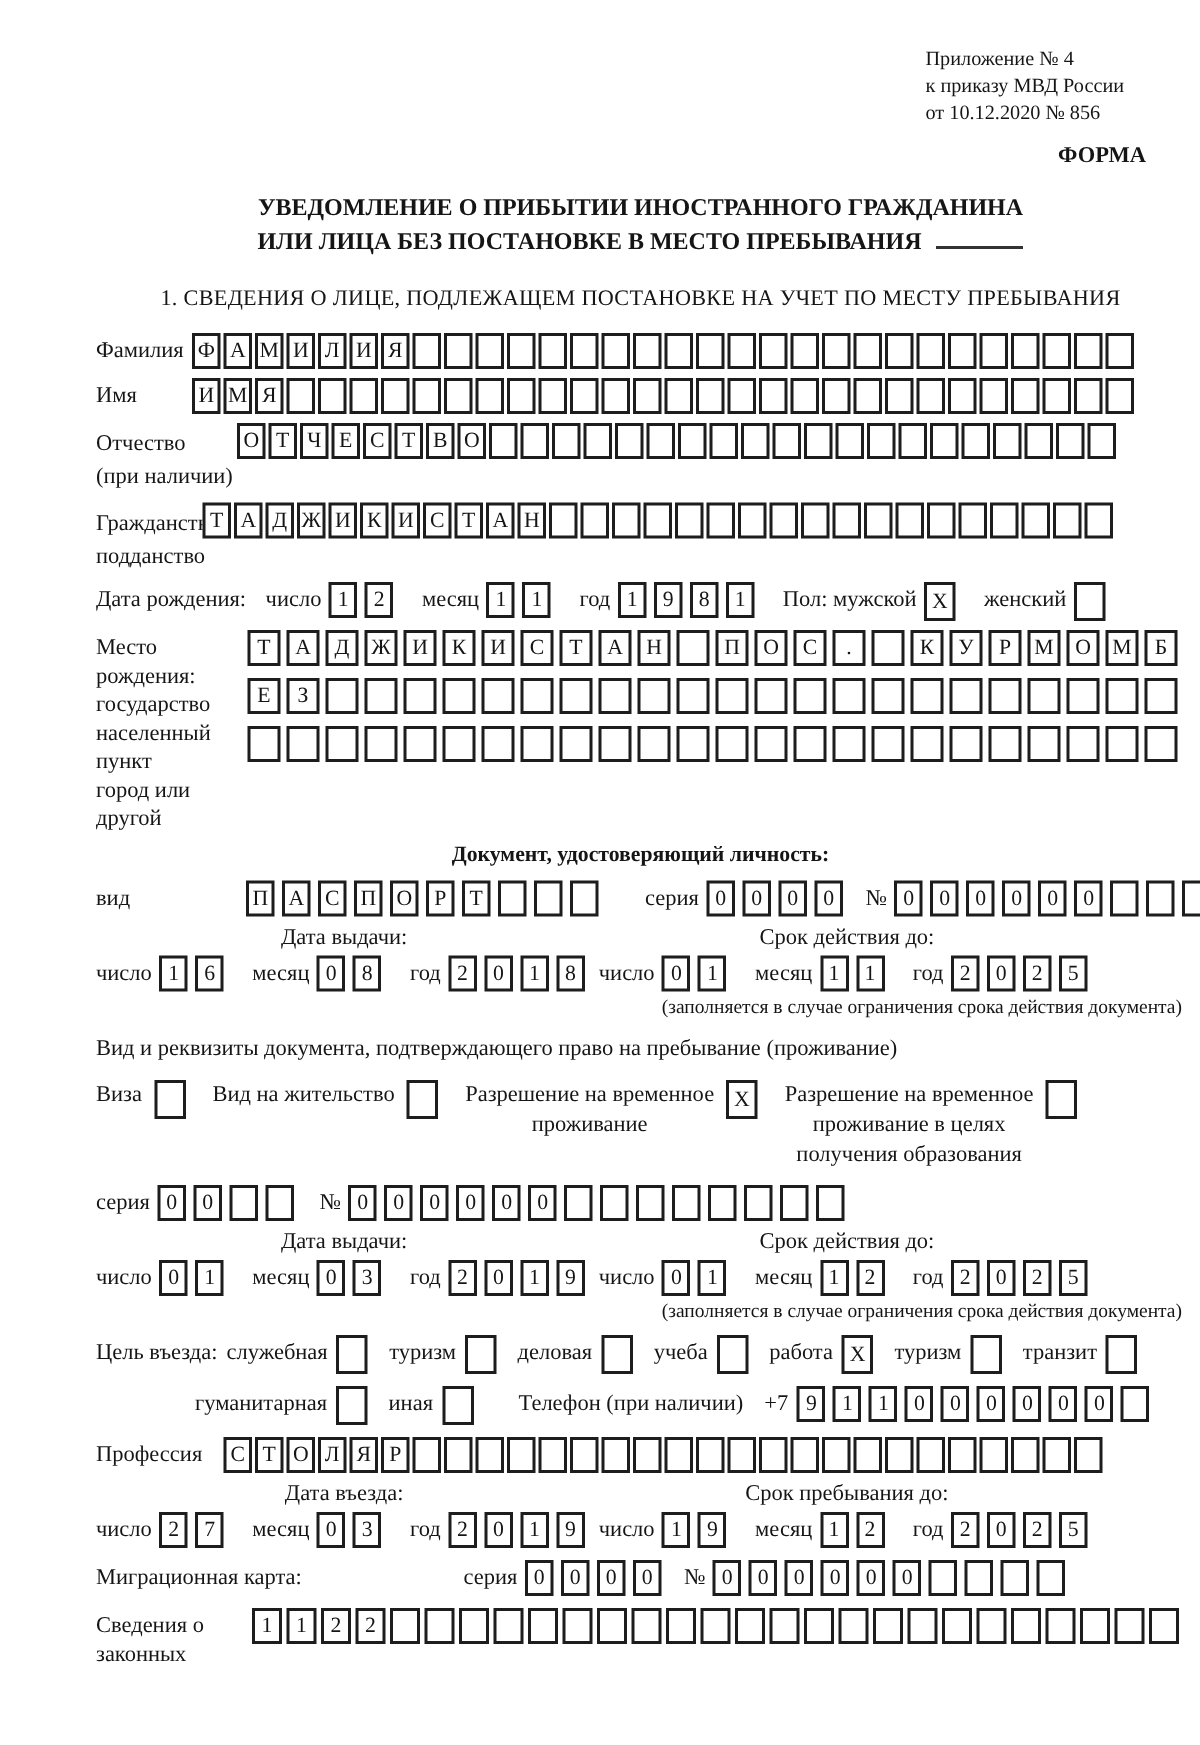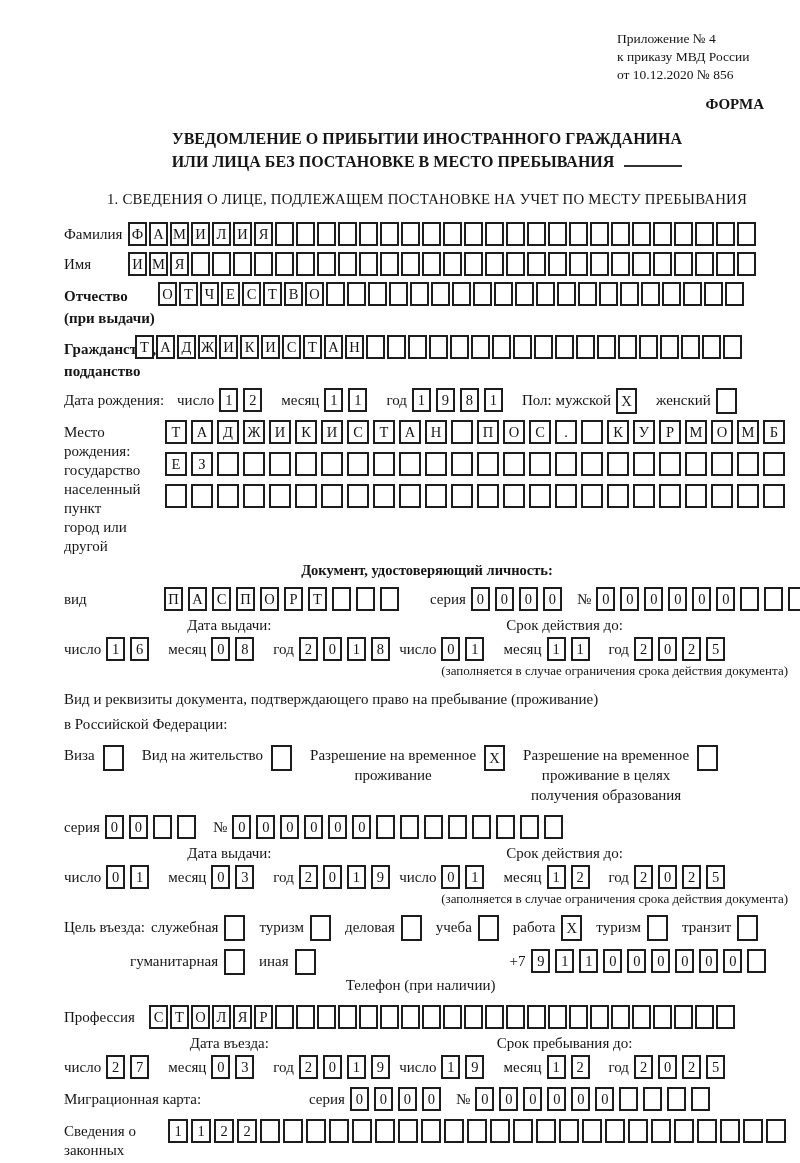--- a/index.html
+++ b/index.html
@@ -11,21 +11,21 @@
   .hdr-note { margin-top:5px; }
   .forma { text-align:right; padding-right:26px; font-weight:bold; font-size:15px; margin-top:12px; }
 
   .title { text-align:center; font-weight:bold; font-size:16px; line-height:23px; margin-top:14px; }
   .title-underline { display:inline-block; width:58px; height:13px; border-bottom:2px solid #333; margin-left:10px; }
 
   .sec-head { text-align:center; font-weight:normal; font-size:14.8px; margin-top:18px; margin-bottom:14px; letter-spacing:0.2px; }
 
   .row { display:flex; align-items:flex-start; margin-bottom:6px; }
   .lbl { font-size:15px; line-height:19px; padding-top:3px; flex:0 0 auto; }
-  .lbl2 { font-size:15px; line-height:22px; padding-top:3px; flex:0 0 auto;font-weight:bold; }
+  .lbl2 { font-size:15px; line-height:22px; padding-top:3px; flex:0 0 auto; }
   .w64 { width:64px; } .w94 { width:94px; } .w71 { width:71px; } .w85 { width:85px; } .w101 { width:101px; flex:0 0 101px; } .w104 { width:104px; flex:0 0 104px; }
 
   .boxes { display:flex; flex:0 0 auto; }
   .cbox { box-sizing:content-box; flex:0 0 auto; width:15px; height:20px; border:2px solid #1d1d1d;
           margin-right:2px; text-align:center; font-size:14.5px; line-height:20px; background:#fff; }
   .wide .cbox { width:18px; margin-right:4px; }
   .rep .cbox { width:16px; margin-right:3px; }
   .checkbox .cbox { width:17px; height:22px; margin-right:0; line-height:22px; }
   .dg .cbox { margin-right:5px; }
 
@@ -147,21 +147,21 @@
         <span class="cbox"></span>
         <span class="cbox"></span>
         <span class="cbox"></span>
         <span class="cbox"></span>
       </div>
   </div>
 
   <div class="row">
     <div class="lbl2 w94">
       <div>Отчество</div>
-      <div>(при выдачи)</div>
+      <div>(при наличии)</div>
     </div>
     <div class="boxes">
         <span class="cbox">О</span>
         <span class="cbox">Т</span>
         <span class="cbox">Ч</span>
         <span class="cbox">Е</span>
         <span class="cbox">С</span>
         <span class="cbox">Т</span>
         <span class="cbox">В</span>
         <span class="cbox">О</span>
@@ -423,21 +423,20 @@
             <span class="cbox">0</span>
             <span class="cbox">2</span>
             <span class="cbox">5</span>
           </span>
       </div>
     </div>
   </div>
   <div class="dnote">(заполняется в случае ограничения срока действия документа)</div>
 
   <div class="intro">Вид и реквизиты документа, подтверждающего право на пребывание (проживание)</div>
-  <div class="intro">в Российской Федерации:</div>
 
   <div class="optrow">
     <div class="opt">
       <div class="olbl">Виза</div>
       <div class="boxes checkbox">
           <span class="cbox"></span>
         </div>
     </div>
     <div class="opt">
       <div class="olbl">Вид на жительство</div>
@@ -575,21 +574,21 @@
 
   <div class="purpose-row indent">
     <span class="word">гуманитарная</span>
     <span class="boxes checkbox">
         <span class="cbox"></span>
       </span>
     <span class="word">иная</span>
     <span class="boxes checkbox">
         <span class="cbox"></span>
       </span>
-    <span class="word" style="margin-left:16px; margin-right:14px;margin-top:24px;">Телефон (при наличии)</span>
+    <span class="word" style="margin-left:16px; margin-right:14px;">Телефон (при наличии)</span>
     <span class="word">+7</span>
     <span class="boxes dg">
         <span class="cbox">9</span>
         <span class="cbox">1</span>
         <span class="cbox">1</span>
         <span class="cbox">0</span>
         <span class="cbox">0</span>
         <span class="cbox">0</span>
         <span class="cbox">0</span>
         <span class="cbox">0</span>

